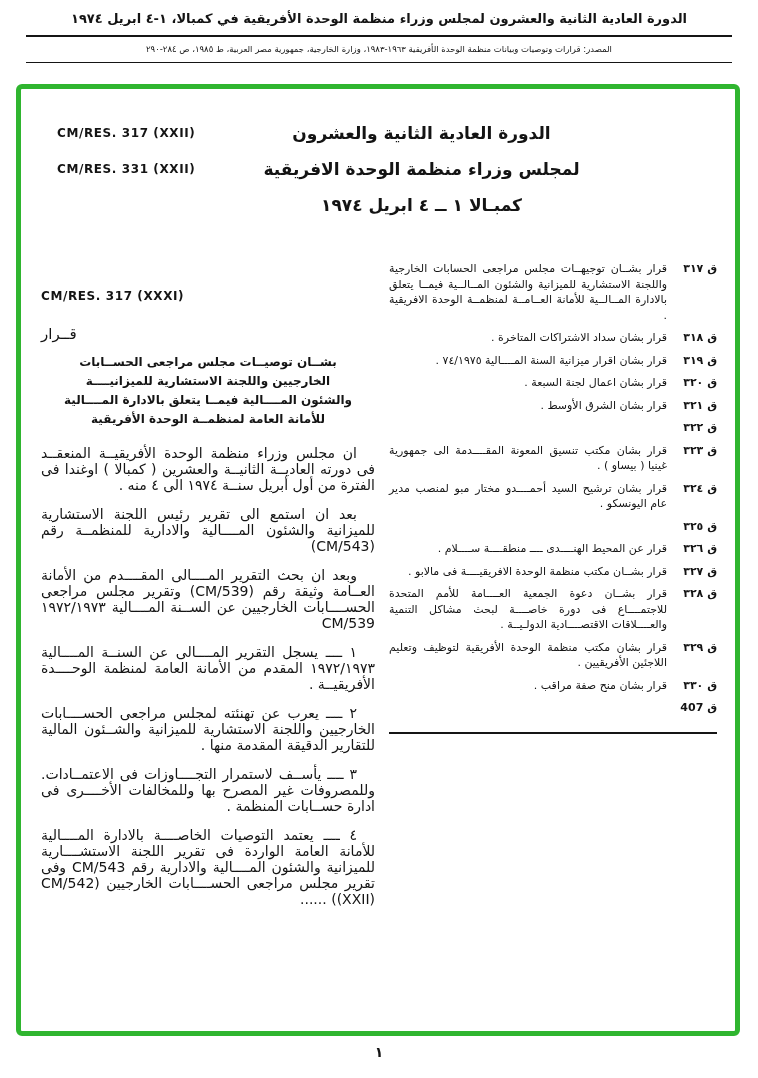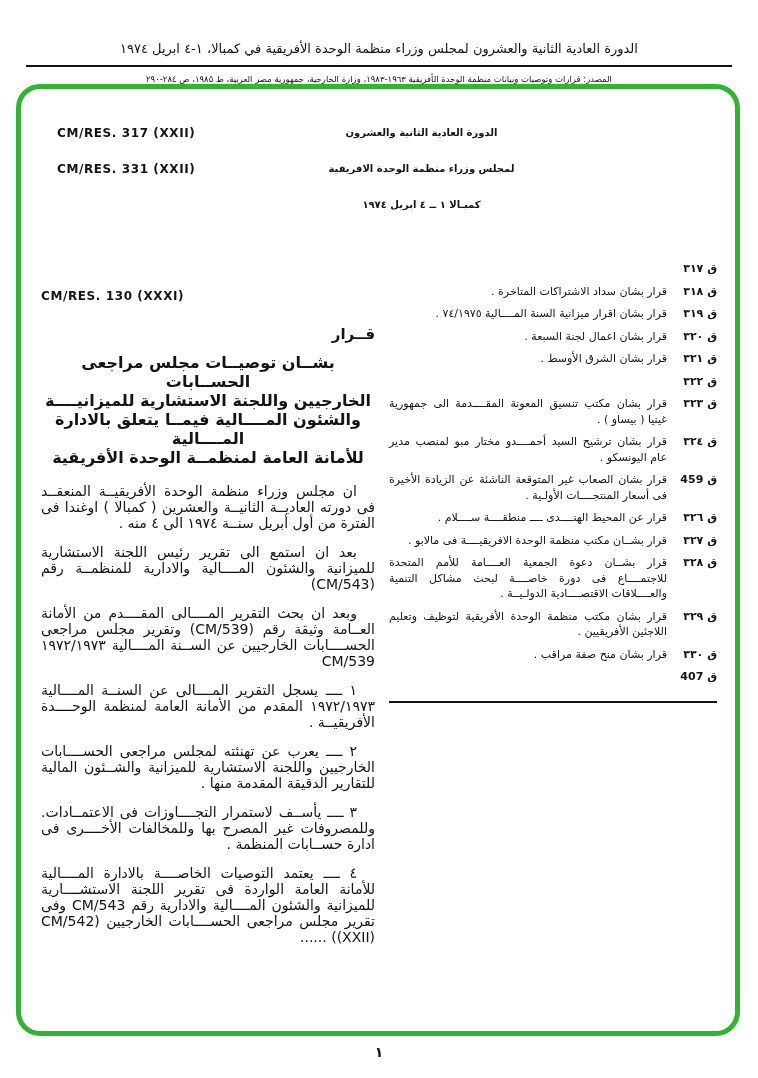--- a/index.html
+++ b/index.html
@@ -9,50 +9,49 @@
     font-family:"DejaVu Sans", sans-serif;
     color:#141414;
     position:relative;
     overflow:hidden;
   }
   .sheet { position:relative; width:758px; height:1078px; }
 
   
   .top-header { padding-top:10px; text-align:center; }
   .top-title {
-    direction:rtl; font-weight:normal; font-size:13px; line-height:18px;
+    direction:rtl; font-weight:bold; font-size:13px; line-height:18px;
     padding:0 40px;
-    margin-top:30px;
   }
   .rule { height:1.5px; background:#151515; margin:7px 26px 0 26px; }
   .top-source {
     direction:rtl; font-size:8.5px; font-weight:normal; line-height:12px;
     margin-top:6px; padding:0 40px; letter-spacing:0.2px;
   }
 
   
   .green-box {
     position:absolute; left:16px; top:84px;
     width:724px; height:952px;
-    border:5px solid #2fb52f; border-radius:24px;
+    border:5px solid #2fb52f; border-radius:6px;
     padding:26px 18px 0 20px;
     overflow:hidden;
     background:#ffffff;
   }
 
   
   .box-header { display:flex; direction:ltr; align-items:flex-start; }
   .refs { width:205px; flex:none; padding-left:16px; }
   .ref {
     direction:ltr; font-size:12px; font-weight:600; letter-spacing:0.6px;
     line-height:36px; white-space:nowrap;
   }
   .session {
     flex:1; direction:rtl; text-align:center;
-    font-weight:bold; font-size:10px;
+    font-weight:bold; font-size:17px;
   }
   .session-line { line-height:36px; white-space:nowrap; }
   .hdr-spacer { width:120px; flex:none; }
 
   
   .columns { display:flex; direction:rtl; margin-top:38px; }
   .col-index { width:328px; flex:none; direction:rtl; }
   .col-body  { flex:1; direction:rtl; margin-right:14px; margin-top:28px; }
 
   .idx-item {
@@ -62,25 +61,25 @@
   .idx-num { width:50px; flex:none; font-weight:bold; white-space:nowrap; }
   .idx-text { flex:1; text-align:justify; }
   .idx-rule { height:2px; background:#151515; margin-top:16px; width:100%; }
 
   
   .body-ref {
     direction:ltr; text-align:left; font-size:12px; font-weight:600;
     letter-spacing:0.6px; margin-bottom:22px; white-space:nowrap;
   }
   .body-title {
-    text-align:right; font-weight:bold; font-size:15px;
+    text-align:left; font-weight:normal; font-size:15px;
     margin-bottom:10px; letter-spacing:1px;
   }
   .body-subtitle {
-    text-align:center; font-weight:bold; font-size:16px; line-height:19px;
+    text-align:center; font-weight:bold; font-size:12px; line-height:19px;
     margin-bottom:16px;
     margin-top:8px;
   }
   .col-body p {
     font-size:14px; line-height:16px; text-align:justify;
     margin-bottom:13px; text-indent:18px;
   }
 
   
   .page-number {
@@ -113,20 +112,21 @@
         <div class="session-line">كمبـالا ١ ــ ٤ ابريل ١٩٧٤</div>
       </div>
       <div class="hdr-spacer"></div>
     </div>
 
     <div class="columns">
 
       <div class="col-index">
         <div class="idx-item">
           <span class="idx-num">ق ٣١٧</span>
+          <span class="idx-text">قرار بشــان توجيهــات مجلس مراجعى الحسابات الخارجية واللجنة الاستشارية للميزانية والشئون المــالــية فيمــا يتعلق بالادارة المــالــية للأمانة العــامــة لمنظمــة الوحدة الافريقية .</span>
         </div>
         <div class="idx-item">
           <span class="idx-num">ق ٣١٨</span>
           <span class="idx-text">قرار بشان سداد الاشتراكات المتاخرة .</span>
         </div>
         <div class="idx-item">
           <span class="idx-num">ق ٣١٩</span>
           <span class="idx-text">قرار بشان اقرار ميزانية السنة المــــالية ٧٤/١٩٧٥ .</span>
         </div>
         <div class="idx-item">
@@ -142,22 +142,21 @@
         </div>
         <div class="idx-item">
           <span class="idx-num">ق ٣٢٣</span>
           <span class="idx-text">قرار بشان مكتب تنسيق المعونة المقــــدمة الى جمهورية غينيا ( بيساو ) .</span>
         </div>
         <div class="idx-item">
           <span class="idx-num">ق ٣٢٤</span>
           <span class="idx-text">قرار بشان ترشيح السيد أحمــــدو مختار مبو لمنصب مدير عام اليونسكو .</span>
         </div>
         <div class="idx-item">
-          <span class="idx-num">ق 459</span>
-          <span class="idx-text">قرار بشان الصعاب غير المتوقعة الناشئة عن الزيادة الأخيرة فى أسعار المنتجــــات الأولـية .</span>
+          <span class="idx-num">ق ٣٢٥</span>
         </div>
         <div class="idx-item">
           <span class="idx-num">ق ٣٢٦</span>
           <span class="idx-text">قرار عن المحيط الهنــــدى ــــ منطقــــة ســــلام .</span>
         </div>
         <div class="idx-item">
           <span class="idx-num">ق ٣٢٧</span>
           <span class="idx-text">قرار بشــان مكتب منظمة الوحدة الافريقيــــة فى مالابو .</span>
         </div>
         <div class="idx-item">
@@ -172,21 +171,21 @@
           <span class="idx-num">ق ٣٣٠</span>
           <span class="idx-text">قرار بشان منح صفة مراقب .</span>
         </div>
         <div class="idx-item">
           <span class="idx-num">ق 407</span>
         </div>
         <div class="idx-rule"></div>
       </div>
 
       <div class="col-body">
-        <div class="body-ref">CM/RES. 130 (XXXI)</div>
+        <div class="body-ref">CM/RES. 317 (XXXI)</div>
         <div class="body-title">قــرار</div>
         <div class="body-subtitle">
           <div>بشــان توصيــات مجلس مراجعى الحســابات</div>
           <div>الخارجيين واللجنة الاستشارية للميزانيــــة</div>
           <div>والشئون المــــالية فيمــا يتعلق بالادارة المــــالية</div>
           <div>للأمانة العامة لمنظمــة الوحدة الأفريقية</div>
         </div>
         <p>ان مجلس وزراء منظمة الوحدة الأفريقيــة المنعقــد فى دورته العاديــة الثانيــة والعشرين ( كمبالا ) اوغندا فى الفترة من أول أبريل سنــة ١٩٧٤ الى ٤ منه .</p>
         <p>بعد ان استمع الى تقرير رئيس اللجنة الاستشارية للميزانية والشئون المــــالية والادارية للمنظمــة رقم (CM/543)</p>
         <p>وبعد ان بحث التقرير المــــالى المقــــدم من الأمانة العــامة وثيقة رقم (CM/539) وتقرير مجلس مراجعى الحســــابات الخارجيين عن الســنة المــــالية ١٩٧٢/١٩٧٣ CM/539</p>

